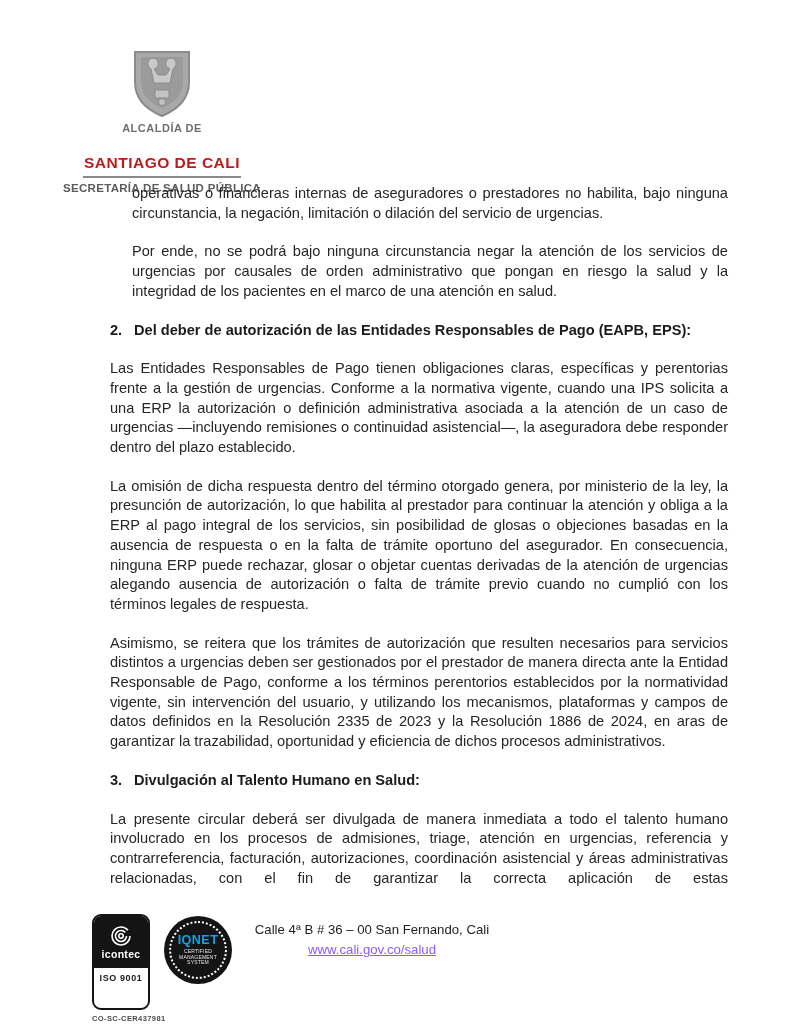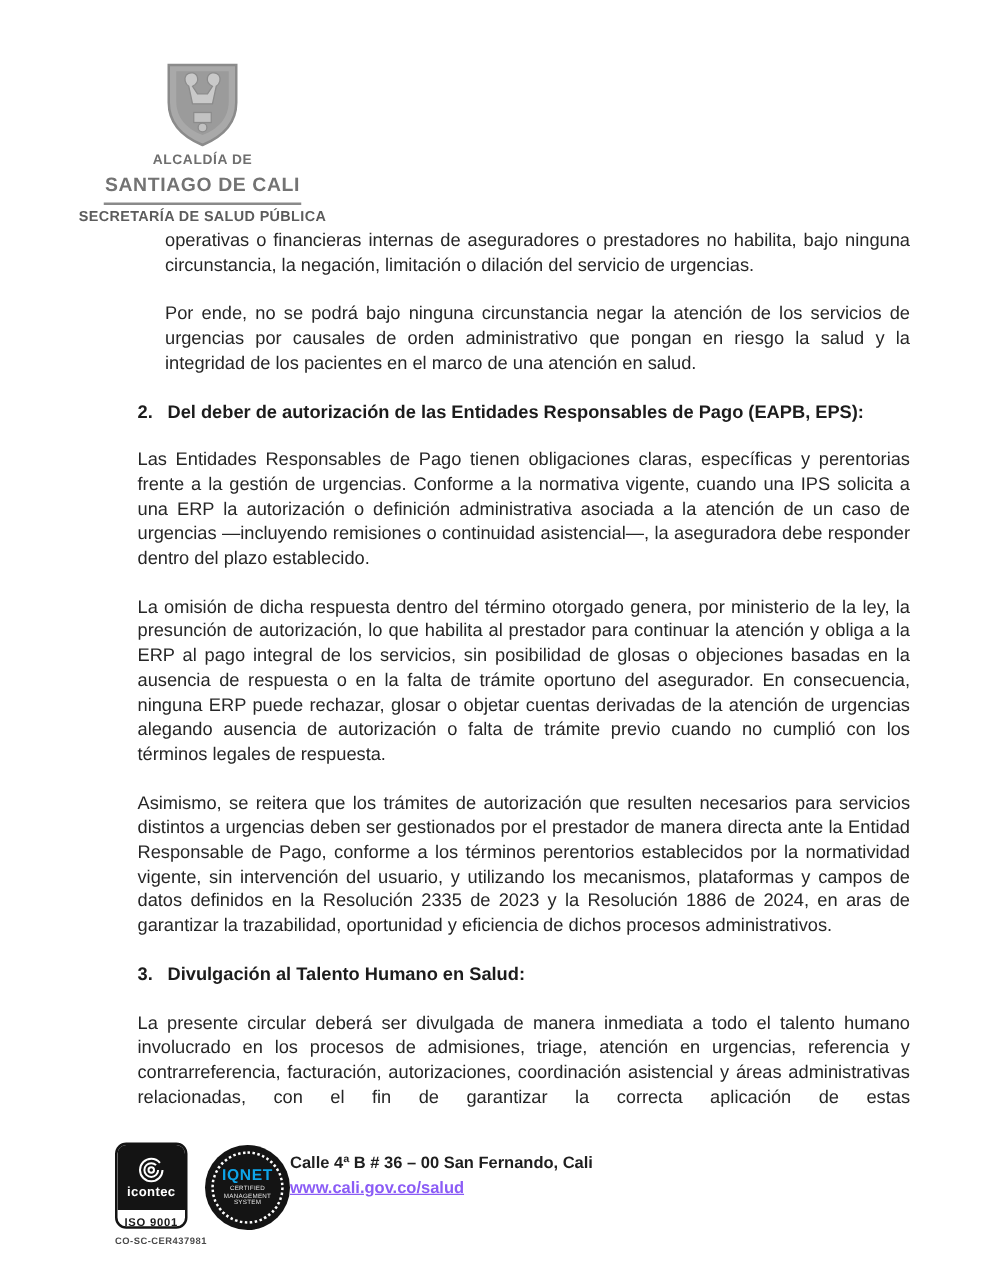--- a/index.html
+++ b/index.html
@@ -26,22 +26,22 @@
   .org-small {
     font-size: 11px;
     letter-spacing: 0.5px;
     font-weight: 600;
     color: #6f6f6f;
   }
   .org-large {
     font-size: 15.5px;
     letter-spacing: 0.5px;
     font-weight: 600;
-    color: #737373;
-    margin-top: 6px;
+    color: #b91c1c;
+    margin-top: 20px;
   }
   .lh-divider {
     width: 158px;
     height: 2px;
     background: #8a8a8a;
     margin: 4px auto 4px auto;
   }
   .dept {
     font-size: 11.5px;
     font-weight: 700;
@@ -73,21 +73,21 @@
   .heading .num { flex: 0 0 24px; }
   .heading .title { flex: 1; text-align: left; }
 
   
   .footer { position: absolute; left: 0; top: 908px; width: 797px; }
   .badges { position: absolute; left: 92px; top: 6px; }
   .badge-row { display: flex; align-items: flex-start; }
 
   .icontec {
     width: 58px;
-    height: 69px;
+    height: 96px;
     border: 2px solid #141414;
     border-radius: 9px;
     background: #ffffff;
     overflow: hidden;
     box-sizing: border-box;
   }
   .icontec-top {
     background: #141414;
     height: 52px;
     display: flex;
@@ -159,25 +159,24 @@
     text-align: center;
     width: 44px;
     text-transform: uppercase;
   }
 
   .address-block {
     position: absolute;
     left: 232px;
     top: 12px;
     width: 280px;
-    text-align: left;
+    text-align: center;
     font-size: 13.2px;
     line-height: 20px;
     color: #1f1f1f;
-    font-weight: bold;
   }
   .website { color: #8b5cf6; text-decoration: underline; cursor: pointer; }
 </style>
 </head>
 <body>
 
 <div class="page">
 
   <div class="letterhead">
     <svg class="crest" width="82" height="68" viewBox="0 0 82 68">

